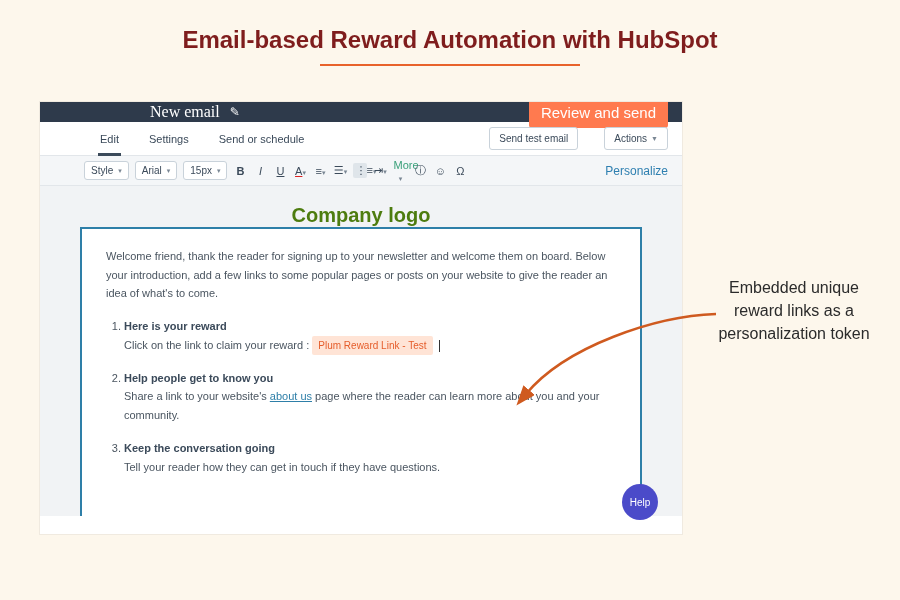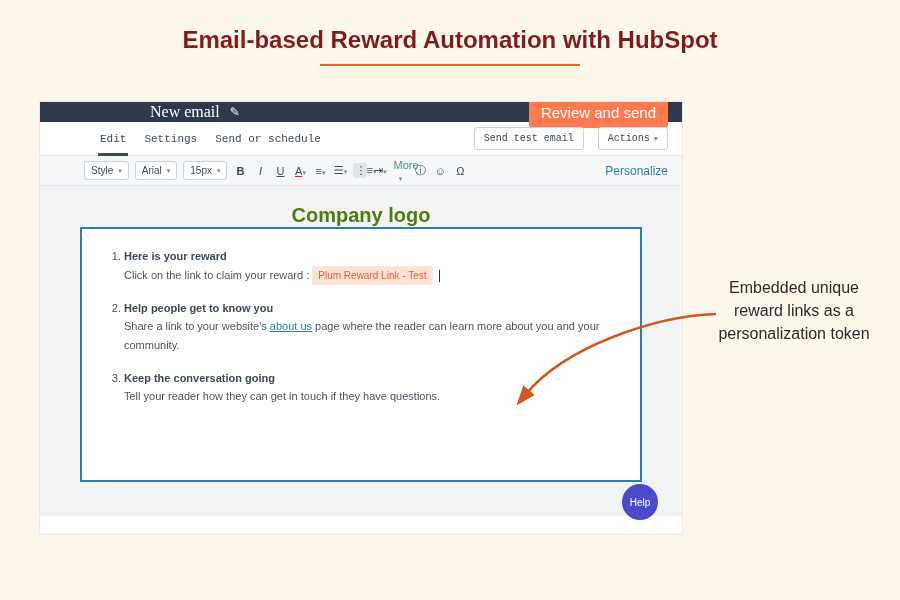--- a/index.html
+++ b/index.html
@@ -52,24 +52,23 @@
   }
 
   
   .navrow {
     height: 34px;
     background: #fff;
     border-bottom: 1px solid #e2e6ea;
     display: flex;
     align-items: center;
     padding: 0 14px 0 58px;
-    gap: 14px;
+    gap: 26px;
     font-size: 11px;
     color: #3b4a5a;
-    font-family: Liberation Mono, monospace;
   }
   .navtab { padding: 10px 2px; position: relative; }
   .navtab.active::after {
     content: "";
     position: absolute;
     left: 0; right: 0; bottom: -1px;
     height: 3px;
     background: #3b4a5a;
   }
   .navrow-spacer { flex: 1; }
@@ -239,20 +238,21 @@
     <span class="ic green"><span>More</span> <span class="caret">▾</span></span>
     <span class="ic">ⓘ</span>
     <span class="ic">☺</span>
     <span class="ic">Ω</span>
     <span class="pblock">Personalize</span>
   </div>
 
   <div class="canvas">
     <div class="company-logo">Company logo</div>
     <div class="email-body">
+      <div class="intro">Welcome friend, thank the reader for signing up to your newsletter and welcome them on board. Below your introduction, add a few links to some popular pages or posts on your website to give the reader an idea of what's to come.</div>
       <ol>
         <li>
           <span class="li-title">Here is your reward</span><br>
           <span>Click on the link to claim your reward :  </span>
           <span class="reward-token">Plum Reward Link - Test</span>
           <span class="cursor-bar"></span>
         </li>
         <li>
           <span class="li-title">Help people get to know you</span><br>
           <span>Share a link to your website's </span><span class="about-link">about us</span><span> page where the reader can learn more about you and your community.</span>

